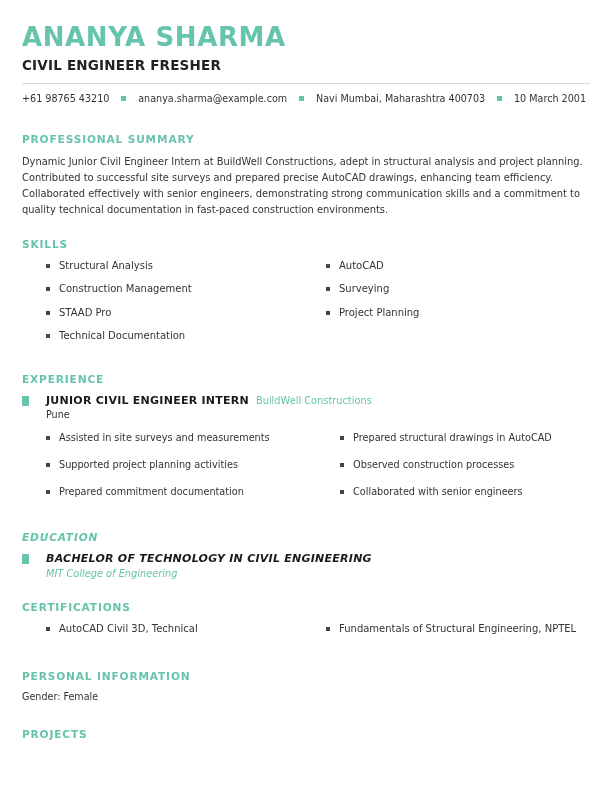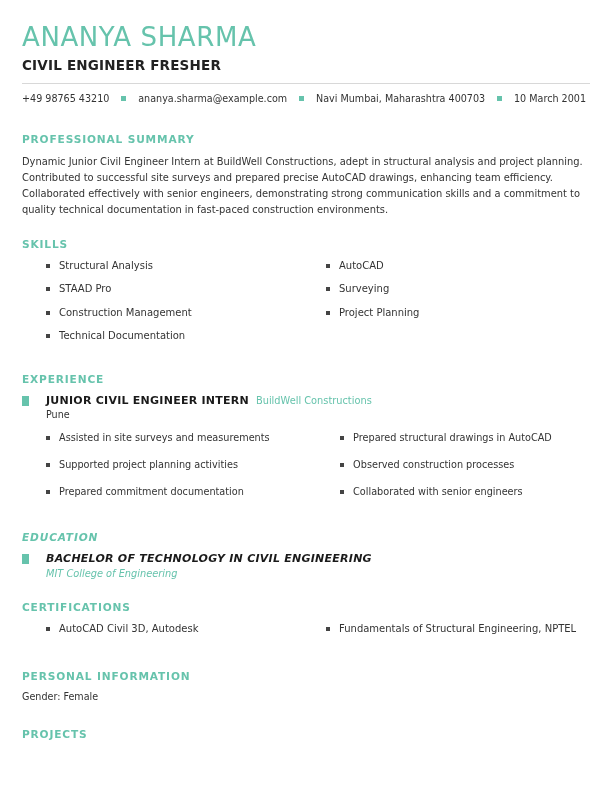--- a/index.html
+++ b/index.html
@@ -19,21 +19,21 @@
     box-sizing: border-box;
     padding: 0 22px;
     overflow: hidden;
   }
 
   
   .name {
     margin: 0;
     padding-top: 22px;
     font-size: 26px;
-    font-weight: 400;
+    font-weight: 700;
     letter-spacing: 0.6px;
     color: #66c3ac;
     line-height: 1.18;
     text-transform: uppercase;
   }
   .job-title {
     margin: 4px 0 0 0;
     font-size: 13.5px;
     font-weight: 700;
     letter-spacing: 0.2px;
@@ -176,42 +176,42 @@
 <body>
 
 <div class="page">
 
   <header>
     <h1 class="name">ANANYA SHARMA</h1>
     <h2 class="job-title">CIVIL ENGINEER FRESHER</h2>
     <div class="header-rule"></div>
 
     <div class="contact-row">
-      <span class="contact-item">+49 98765 43210</span>
+      <span class="contact-item">+61 98765 43210</span>
       <span class="contact-sep"></span>
       <span class="contact-item">ananya.sharma@example.com</span>
       <span class="contact-sep"></span>
       <span class="contact-item">Navi Mumbai, Maharashtra 400703</span>
       <span class="contact-sep"></span>
       <span class="contact-item">10 March 2001</span>
     </div>
   </header>
 
   <section class="section">
     <div class="section-heading">PROFESSIONAL SUMMARY</div>
     <p class="summary-text">Dynamic Junior Civil Engineer Intern at BuildWell Constructions, adept in structural analysis and project planning. Contributed to successful site surveys and prepared precise AutoCAD drawings, enhancing team efficiency. Collaborated effectively with senior engineers, demonstrating strong communication skills and a commitment to quality technical documentation in fast-paced construction environments.</p>
   </section>
 
   <section class="section skills">
     <div class="section-heading">SKILLS</div>
     <div class="two-col">
       <div class="col col-left">
         <div class="bullet-item">Structural Analysis</div>
+        <div class="bullet-item">Construction Management</div>
         <div class="bullet-item">STAAD Pro</div>
-        <div class="bullet-item">Construction Management</div>
         <div class="bullet-item">Technical Documentation</div>
       </div>
       <div class="col col-right">
         <div class="bullet-item">AutoCAD</div>
         <div class="bullet-item">Surveying</div>
         <div class="bullet-item">Project Planning</div>
       </div>
     </div>
   </section>
 
@@ -249,21 +249,21 @@
         <span class="entry-title">BACHELOR OF TECHNOLOGY IN CIVIL ENGINEERING</span>
       </div>
       <div class="entry-sub accent">MIT College of Engineering</div>
     </div>
   </section>
 
   <section class="section certs">
     <div class="section-heading">CERTIFICATIONS</div>
     <div class="two-col">
       <div class="col col-left">
-        <div class="bullet-item">AutoCAD Civil 3D, Autodesk</div>
+        <div class="bullet-item">AutoCAD Civil 3D, Technical</div>
       </div>
       <div class="col col-right">
         <div class="bullet-item">Fundamentals of Structural Engineering, NPTEL</div>
       </div>
     </div>
   </section>
 
   <section class="section personal">
     <div class="section-heading">PERSONAL INFORMATION</div>
     <div class="personal-line">Gender: Female</div>

